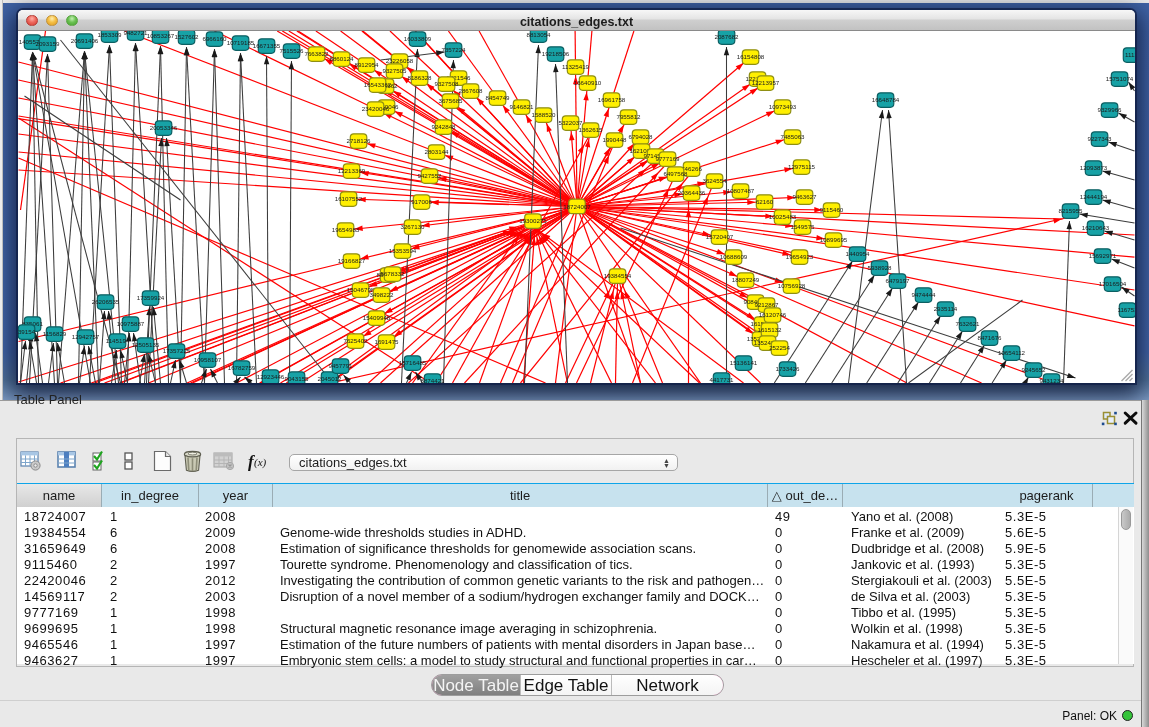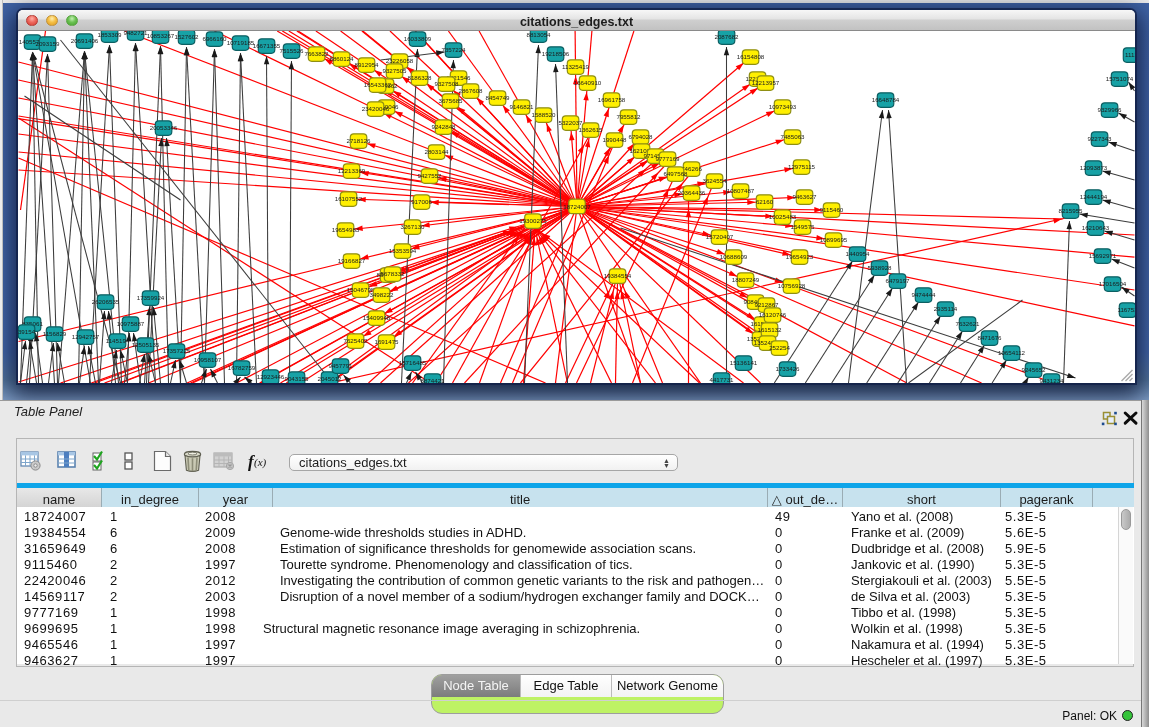--- a/index.html
+++ b/index.html
@@ -26,51 +26,51 @@
   #tl-y { left:28px; background:radial-gradient(circle at 50% 30%,#ffeeb0 0%,#f5c045 45%,#dd9922 100%); border:0.5px solid #c09138;}
   #tl-g { left:48px; background:radial-gradient(circle at 50% 30%,#c4f0b4 0%,#6cc253 45%,#45a12e 100%); border:0.5px solid #59a342;}
   #wtitle { position:absolute; top:4.5px; width:100%; text-align:center;
      font-size:12.5px; font-weight:bold; color:#1d1d1d; }
 
   
   #panel { position:absolute; left:0; top:400px; width:1149px; height:327px;
      background:#e9e9e9; border-top:1px solid #9a9a9a; }
   #rstrip { position:absolute; right:0; top:400px; width:8px; height:327px;
      background:linear-gradient(90deg,#d8d8d8,#8e8e8e); border-left:1px solid #777; z-index:6;}
-  #paneltitle { position:absolute; left:14px; top:404px; font-size:13px; color:#222;font-style:italic; }
+  #paneltitle { position:absolute; left:14px; top:392px; font-size:13px; color:#222; }
   #pbtns { position:absolute; left:1099px; top:410px; }
 
   #tcontainer { position:absolute; left:16px; top:438px; width:1118px; height:229px;
      border:1px solid #b5b5b5; background:#e9e9e9; }
 
   
   .ticon { position:absolute; top:450px; }
   #combo { position:absolute; left:289px; top:454px; width:389px; height:17px;
      background:linear-gradient(180deg,#fff,#f1f1f1); border:1px solid #a6a6a6;
      border-radius:5px; font-size:13px; color:#1c1c1c; line-height:16px; padding-left:9px; }
   #combo .ud { position:absolute; right:7px; top:2.5px; font-size:7px; line-height:5.5px; color:#444; }
 
   
   #thead { position:absolute; left:17px; top:483px; width:1117px; height:27px;
-     background:#c7e2ee; border-top:5px solid #0ea5e9; border-bottom:1px solid #8a8a8a; }
+     background:#c7e2ee; border-top:1px solid #0ea5e9; border-bottom:1px solid #8a8a8a; }
   .hcell { position:absolute; top:0; height:23px; line-height:23px; text-align:center;
      font-size:13px; color:#1c1c1c; border-right:1px solid #9aacb4; }
   #tbody { position:absolute; left:17px; top:507px; width:1117px; height:157px; background:#fff; }
   .trow { position:absolute; left:17px; width:1100px; height:16px; font-size:13px; color:#111; }
   .trow span { position:absolute; top:0; white-space:nowrap; }
   .trow .num { letter-spacing:0.55px; }
   #vsb { position:absolute; left:1118px; top:507px; width:15px; height:157px;
      background:#fafafa; border-left:1px solid #d5d5d5; }
   #vsb .thumb { position:absolute; left:2px; top:2px; width:10px; height:21px;
      background:linear-gradient(90deg,#c9c9c9,#ababab); border-radius:5px; border:1px solid #999; }
 
   
-  #segs { position:absolute; left:431px; top:674px; height:40px; display:flex;
-     border:1px solid #9d9d9d; border-radius:11px; overflow:hidden; background:#bef264;
-     font-size:13px; }
+  #segs { position:absolute; left:431px; top:674px; height:22px; display:flex;
+     border:1px solid #9d9d9d; border-radius:11px; overflow:hidden; background:#f9a8d4;
+     font-size:17px; }
   #segs div { height:22px; line-height:21px; text-align:center; }
   #seg1 { width:88px; background:linear-gradient(180deg,#a0a0a0,#7c7c7c); color:#f4f4f4; }
   #seg2 { width:91px; color:#111; border-left:1px solid #bbb; background:linear-gradient(180deg,#fff,#f3f3f3);}
   #seg3 { width:112px; color:#111; border-left:1px solid #bbb; background:linear-gradient(180deg,#fff,#f3f3f3);}
 
   #statusline { position:absolute; left:0; top:700px; width:1141px; height:27px;
       border-top:1px solid #cfcfcf; }
   #mem { position:absolute; right:32px; top:709px; font-size:12px; color:#111; }
   #memdot { position:absolute; right:16px; top:710px; width:11px; height:11px; border-radius:50%;
       background:#35c43a; border:1.5px solid #222; }
@@ -888,21 +888,20 @@
   </svg>
 
   <div id="combo">citations_edges.txt<span class="ud">▲<br>▼</span></div>
 
   <div id="thead">
     <div class="hcell" style="left:0;width:85px;background:linear-gradient(180deg,#e8e8e8,#d0d0d0);">name</div>
     <div class="hcell" style="left:85px;width:97px;">in_degree</div>
     <div class="hcell" style="left:182px;width:74px;">year</div>
     <div class="hcell" style="left:256px;width:495px;">title</div>
     <div class="hcell" style="left:751px;width:75px;">△ out_de…</div>
-    <div class="hcell" style="left:826px;width:158px;">short</div>
     <div class="hcell" style="left:984px;width:92px;">pagerank</div>
   </div>
   <div id="tbody"></div>
   <div class="trow" style="top:508.5px">
       <span class="num" style="left:7px">18724007</span>
       <span class="num" style="left:93px">1</span>
       <span class="num" style="left:188px">2008</span>
       <span class="num" style="left:758px">49</span>
       <span style="left:834px">Yano et al. (2008)</span>
       <span class="num" style="left:988px">5.3E‑5</span>
@@ -924,21 +923,21 @@
       <span class="num" style="left:758px">0</span>
       <span style="left:834px">Dudbridge et al. (2008)</span>
       <span class="num" style="left:988px">5.9E‑5</span>
     </div>
 <div class="trow" style="top:556.5px">
       <span class="num" style="left:7px">9115460</span>
       <span class="num" style="left:93px">2</span>
       <span class="num" style="left:188px">1997</span>
       <span style="left:263px">Tourette syndrome. Phenomenology and classification of tics.</span>
       <span class="num" style="left:758px">0</span>
-      <span style="left:834px">Jankovic et al. (1990)</span>
+      <span style="left:834px">Jankovic et al. (1993)</span>
       <span class="num" style="left:988px">5.3E‑5</span>
     </div>
 <div class="trow" style="top:572.5px">
       <span class="num" style="left:7px">22420046</span>
       <span class="num" style="left:93px">2</span>
       <span class="num" style="left:188px">2012</span>
       <span style="left:263px">Investigating the contribution of common genetic variants to the risk and pathogen…</span>
       <span class="num" style="left:758px">0</span>
       <span style="left:834px">Stergiakouli et al. (2003)</span>
       <span class="num" style="left:988px">5.5E‑5</span>
@@ -950,44 +949,46 @@
       <span style="left:263px">Disruption of a novel member of a sodium/hydrogen exchanger family and DOCK…</span>
       <span class="num" style="left:758px">0</span>
       <span style="left:834px">de Silva et al. (2003)</span>
       <span class="num" style="left:988px">5.3E‑5</span>
     </div>
 <div class="trow" style="top:604.5px">
       <span class="num" style="left:7px">9777169</span>
       <span class="num" style="left:93px">1</span>
       <span class="num" style="left:188px">1998</span>
       <span class="num" style="left:758px">0</span>
-      <span style="left:834px">Tibbo et al. (1998)</span>
+      <span style="left:834px">Tibbo et al. (1995)</span>
       <span class="num" style="left:988px">5.3E‑5</span>
     </div>
 <div class="trow" style="top:620.5px">
       <span class="num" style="left:7px">9699695</span>
       <span class="num" style="left:93px">1</span>
       <span class="num" style="left:188px">1998</span>
-      <span style="left:246px">Structural magnetic resonance image averaging in schizophrenia.</span>
+      <span style="left:263px">Structural magnetic resonance image averaging in schizophrenia.</span>
       <span class="num" style="left:758px">0</span>
       <span style="left:834px">Wolkin et al. (1998)</span>
       <span class="num" style="left:988px">5.3E‑5</span>
     </div>
 <div class="trow" style="top:636.5px">
       <span class="num" style="left:7px">9465546</span>
       <span class="num" style="left:93px">1</span>
       <span class="num" style="left:188px">1997</span>
+      <span style="left:263px">Estimation of the future numbers of patients with mental disorders in Japan base…</span>
       <span class="num" style="left:758px">0</span>
       <span style="left:834px">Nakamura et al. (1994)</span>
       <span class="num" style="left:988px">5.3E‑5</span>
     </div>
 <div class="trow" style="top:652.5px">
       <span class="num" style="left:7px">9463627</span>
       <span class="num" style="left:93px">1</span>
       <span class="num" style="left:188px">1997</span>
+      <span style="left:263px">Embryonic stem cells: a model to study structural and functional properties in car…</span>
       <span class="num" style="left:758px">0</span>
       <span style="left:834px">Hescheler et al. (1997)</span>
       <span class="num" style="left:988px">5.3E‑5</span>
     </div>
   <div id="vsb">
       <div class="thumb"></div>
     </div>
 
   <div id="segs">
       <div id="seg1">Node Table</div>

